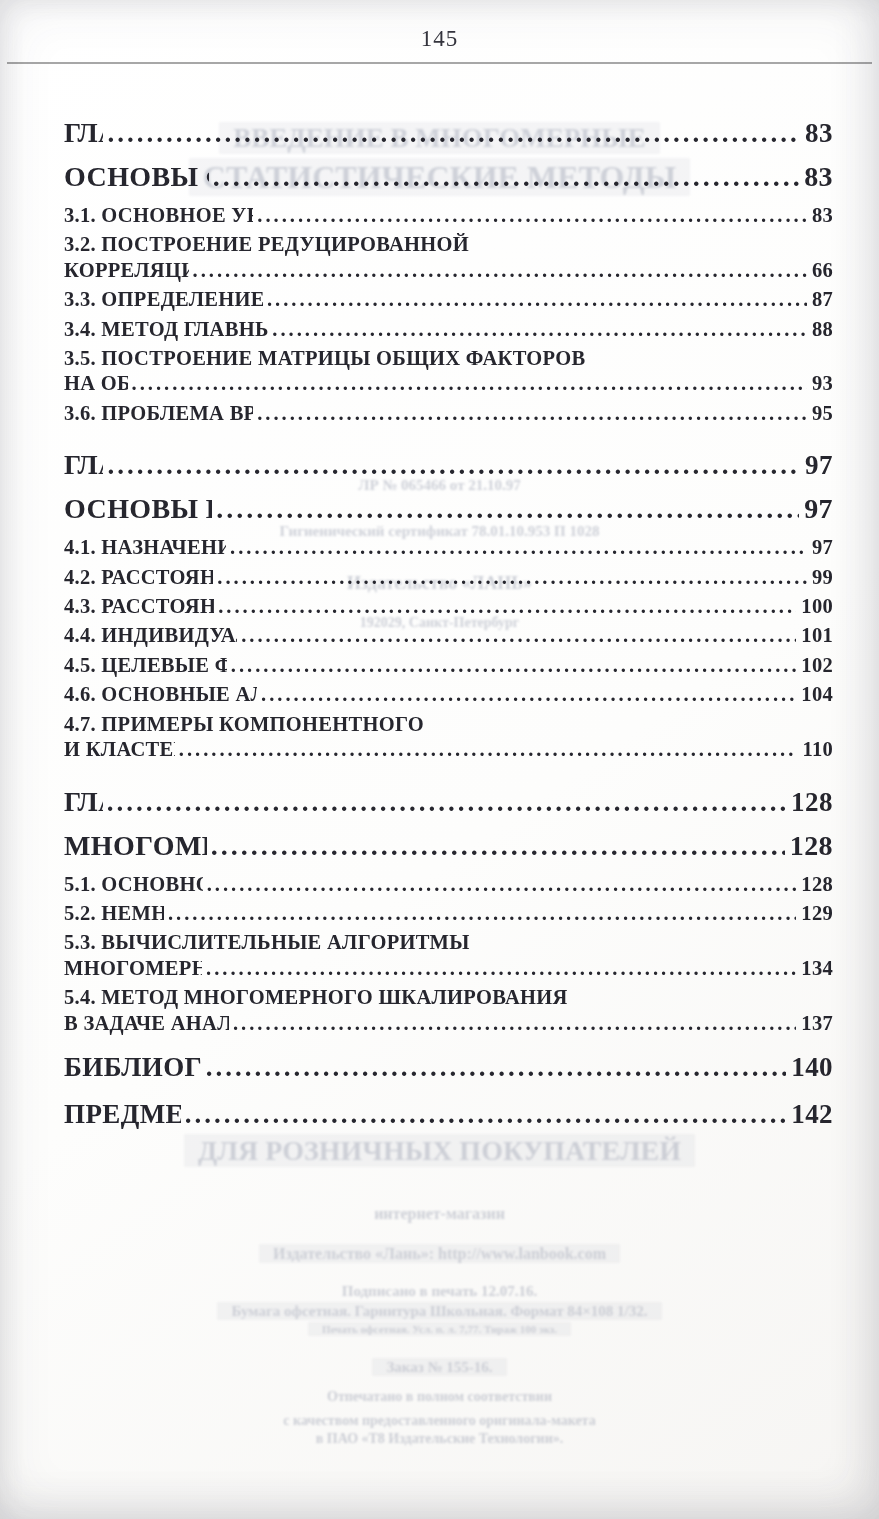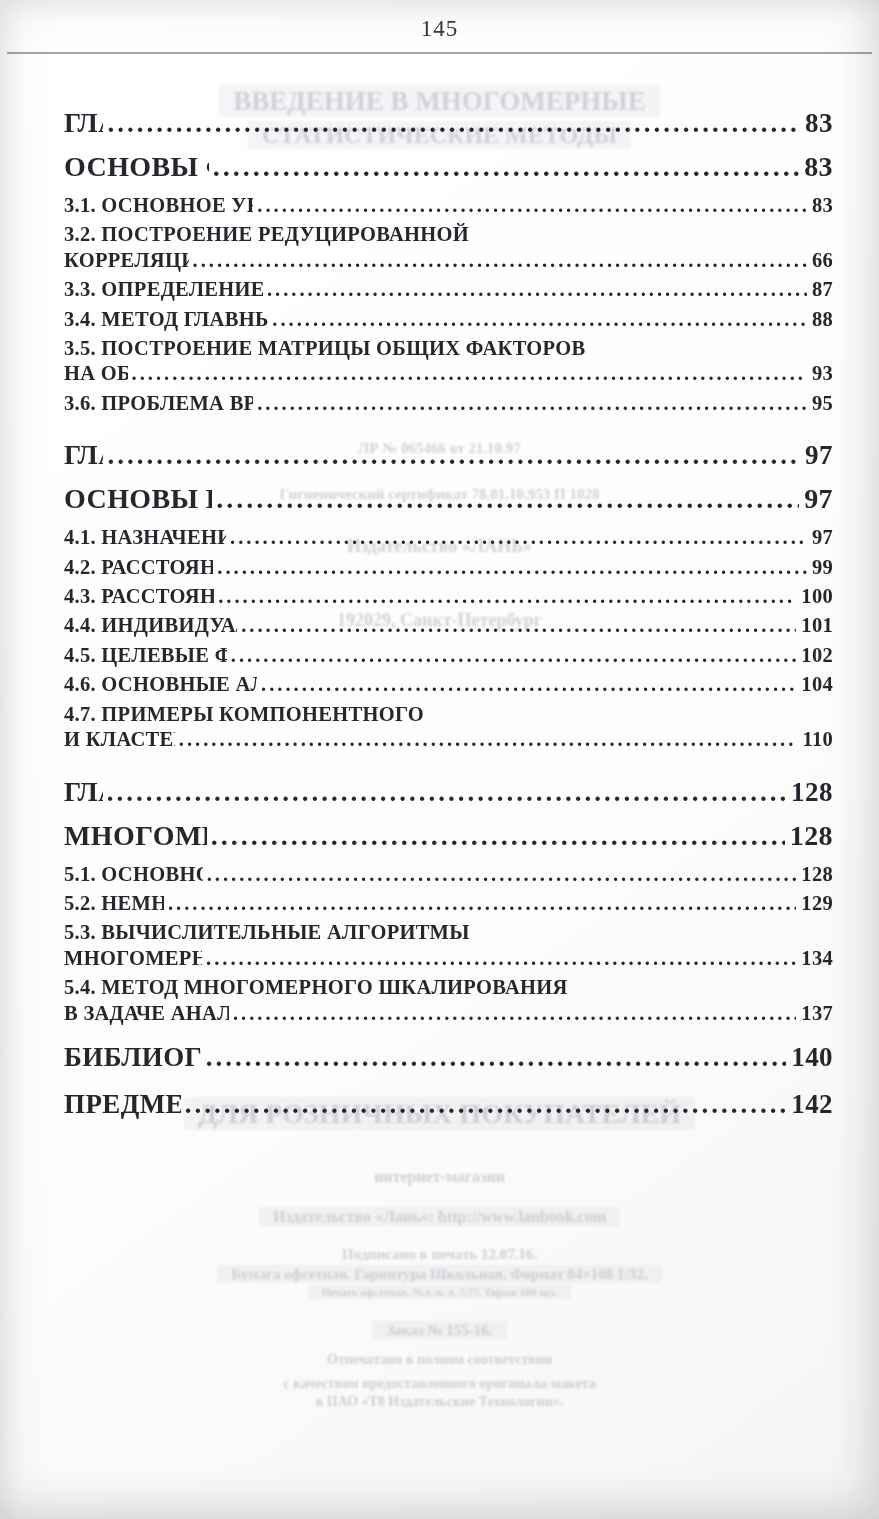--- a/index.html
+++ b/index.html
@@ -16,35 +16,35 @@
   }
   .page{
     position:relative;width:879px;height:1519px;overflow:hidden;
     background:linear-gradient(145deg,#ffffff 0%, var(--paper) 55%, #f6f5f3 100%);
   }
   .page::after{
     content:"";position:absolute;inset:0;pointer-events:none;z-index:3;
     box-shadow:inset 0 0 55px rgba(60,60,75,.10), inset -10px -14px 38px rgba(60,60,75,.10), inset 6px 4px 22px rgba(60,60,75,.06);
   }
   
-  .ghost-layer{position:absolute;inset:0;z-index:0;}
+  .ghost-layer{position:absolute;inset:0;z-index:0;margin-top:37px;}
   .ghost-line{
     position:absolute;left:0;right:0;text-align:center;
     color:var(--ghost);opacity:.42;filter:blur(.8px);
     font-weight:bold;white-space:nowrap;
   }
   .ghost-line.boxed .t{
     background:rgba(172,176,188,.30);
     padding:1px 14px;border-radius:1px;
   }
   
   .content{position:relative;z-index:1;color:var(--text);}
   .page-number{
     text-align:center;font-size:23px;letter-spacing:1px;
-    padding-top:16px;color:#35353e;
+    padding-top:26px;color:#35353e;
   }
   .head-rule{
     border:none;border-top:2px solid var(--rule);
     margin:10px 7px 0 7px;opacity:.75;
   }
   .toc{padding:30px 46px 0 64px;}
   .row{display:flex;align-items:baseline;}
   .row .label{flex:0 1 auto;white-space:nowrap;overflow:hidden;}
   .leader{
     flex:1 1 auto;overflow:hidden;white-space:nowrap;
@@ -61,25 +61,25 @@
   .lvl-section{font-size:20.5px;font-weight:bold;margin-top:4px;line-height:1.24;letter-spacing:.3px;}
   .lvl-section.cont{margin-top:0;}
 </style>
 </head>
 <body>
 
 <div class="page">
 
   <div class="ghost-layer" id="ghost-layer">
       <div class="ghost-line boxed" style="top: 86px; font-size: 27px;"><span class="t">ВВЕДЕНИЕ В МНОГОМЕРНЫЕ</span></div>
-      <div class="ghost-line boxed" style="top: 122px; font-size: 24px;"><span class="t">СТАТИСТИЧЕСКИЕ МЕТОДЫ</span></div>
+      <div class="ghost-line boxed" style="top: 122px; font-size: 32px;"><span class="t">СТАТИСТИЧЕСКИЕ МЕТОДЫ</span></div>
       <div class="ghost-line" style="top: 440px; font-size: 15px;"><span class="t">ЛР № 065466 от 21.10.97</span></div>
       <div class="ghost-line" style="top: 486px; font-size: 15px;"><span class="t">Гигиенический сертификат 78.01.10.953 П 1028</span></div>
       <div class="ghost-line" style="top: 536px; font-size: 18px;"><span class="t">Издательство «ЛАНЬ»</span></div>
-      <div class="ghost-line" style="top: 610px; font-size: 18px;"><span class="t">192029, Санкт-Петербург</span></div>
+      <div class="ghost-line" style="top: 578px; font-size: 14px;"><span class="t">192029, Санкт-Петербург</span></div>
       <div class="ghost-line boxed" style="top: 1098px; font-size: 28px;"><span class="t">ДЛЯ РОЗНИЧНЫХ ПОКУПАТЕЛЕЙ</span></div>
       <div class="ghost-line" style="top: 1168px; font-size: 16px;"><span class="t">интернет-магазин</span></div>
       <div class="ghost-line boxed" style="top: 1208px; font-size: 16px;"><span class="t">Издательство «Лань»: http://www.lanbook.com</span></div>
       <div class="ghost-line" style="top: 1246px; font-size: 15px;"><span class="t">Подписано в печать 12.07.16.</span></div>
       <div class="ghost-line boxed" style="top: 1266px; font-size: 15px;"><span class="t">Бумага офсетная. Гарнитура Школьная. Формат 84×108 1/32.</span></div>
       <div class="ghost-line boxed" style="top: 1286px; font-size: 11px;"><span class="t">Печать офсетная. Усл. п. л. 7,77. Тираж 100 экз.</span></div>
       <div class="ghost-line boxed" style="top: 1322px; font-size: 15px;"><span class="t">Заказ № 155-16.</span></div>
       <div class="ghost-line" style="top: 1352px; font-size: 14px;"><span class="t">Отпечатано в полном соответствии</span></div>
       <div class="ghost-line" style="top: 1376px; font-size: 14px;"><span class="t">с качеством предоставленного оригинала-макета</span></div>
       <div class="ghost-line" style="top: 1394px; font-size: 14px;"><span class="t">в ПАО «Т8 Издательские Технологии».</span></div>

